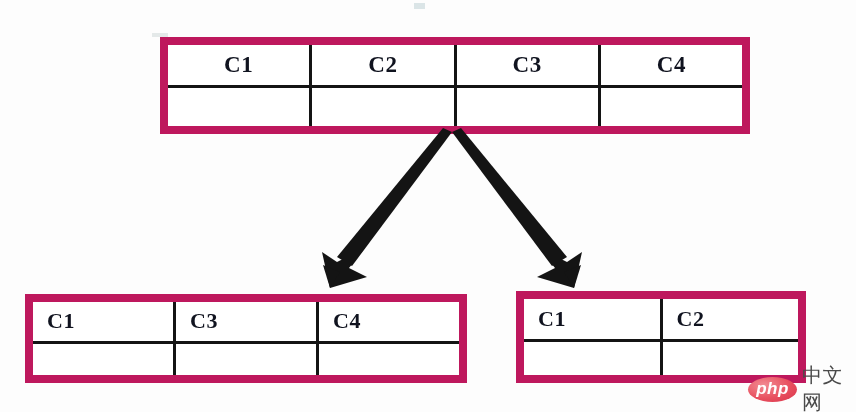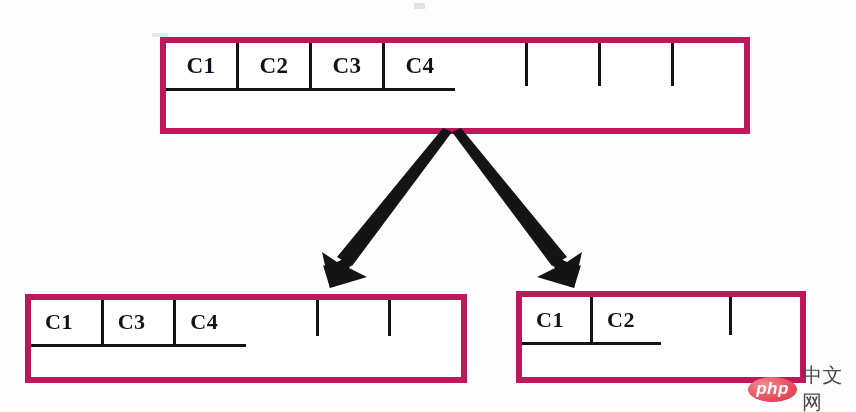--- a/index.html
+++ b/index.html
@@ -18,24 +18,24 @@
     position: relative;
     width: 856px;
     height: 412px;
     background: #fdfdfd;
   }
 
   
   .rel-table {
     position: absolute;
     box-sizing: border-box;
-    border: 6px solid #be185d;
+    border: 8px solid #be185d;
     background: #ffffff;
     display: flex;
-    flex-direction: row;
+    flex-direction: column;
   }
   .rel-row {
     display: flex;
     flex-direction: row;
     box-sizing: border-box;
     width: 100%;
   }
   .rel-row.header-row {
     border-bottom: 3px solid #141414;
   }

